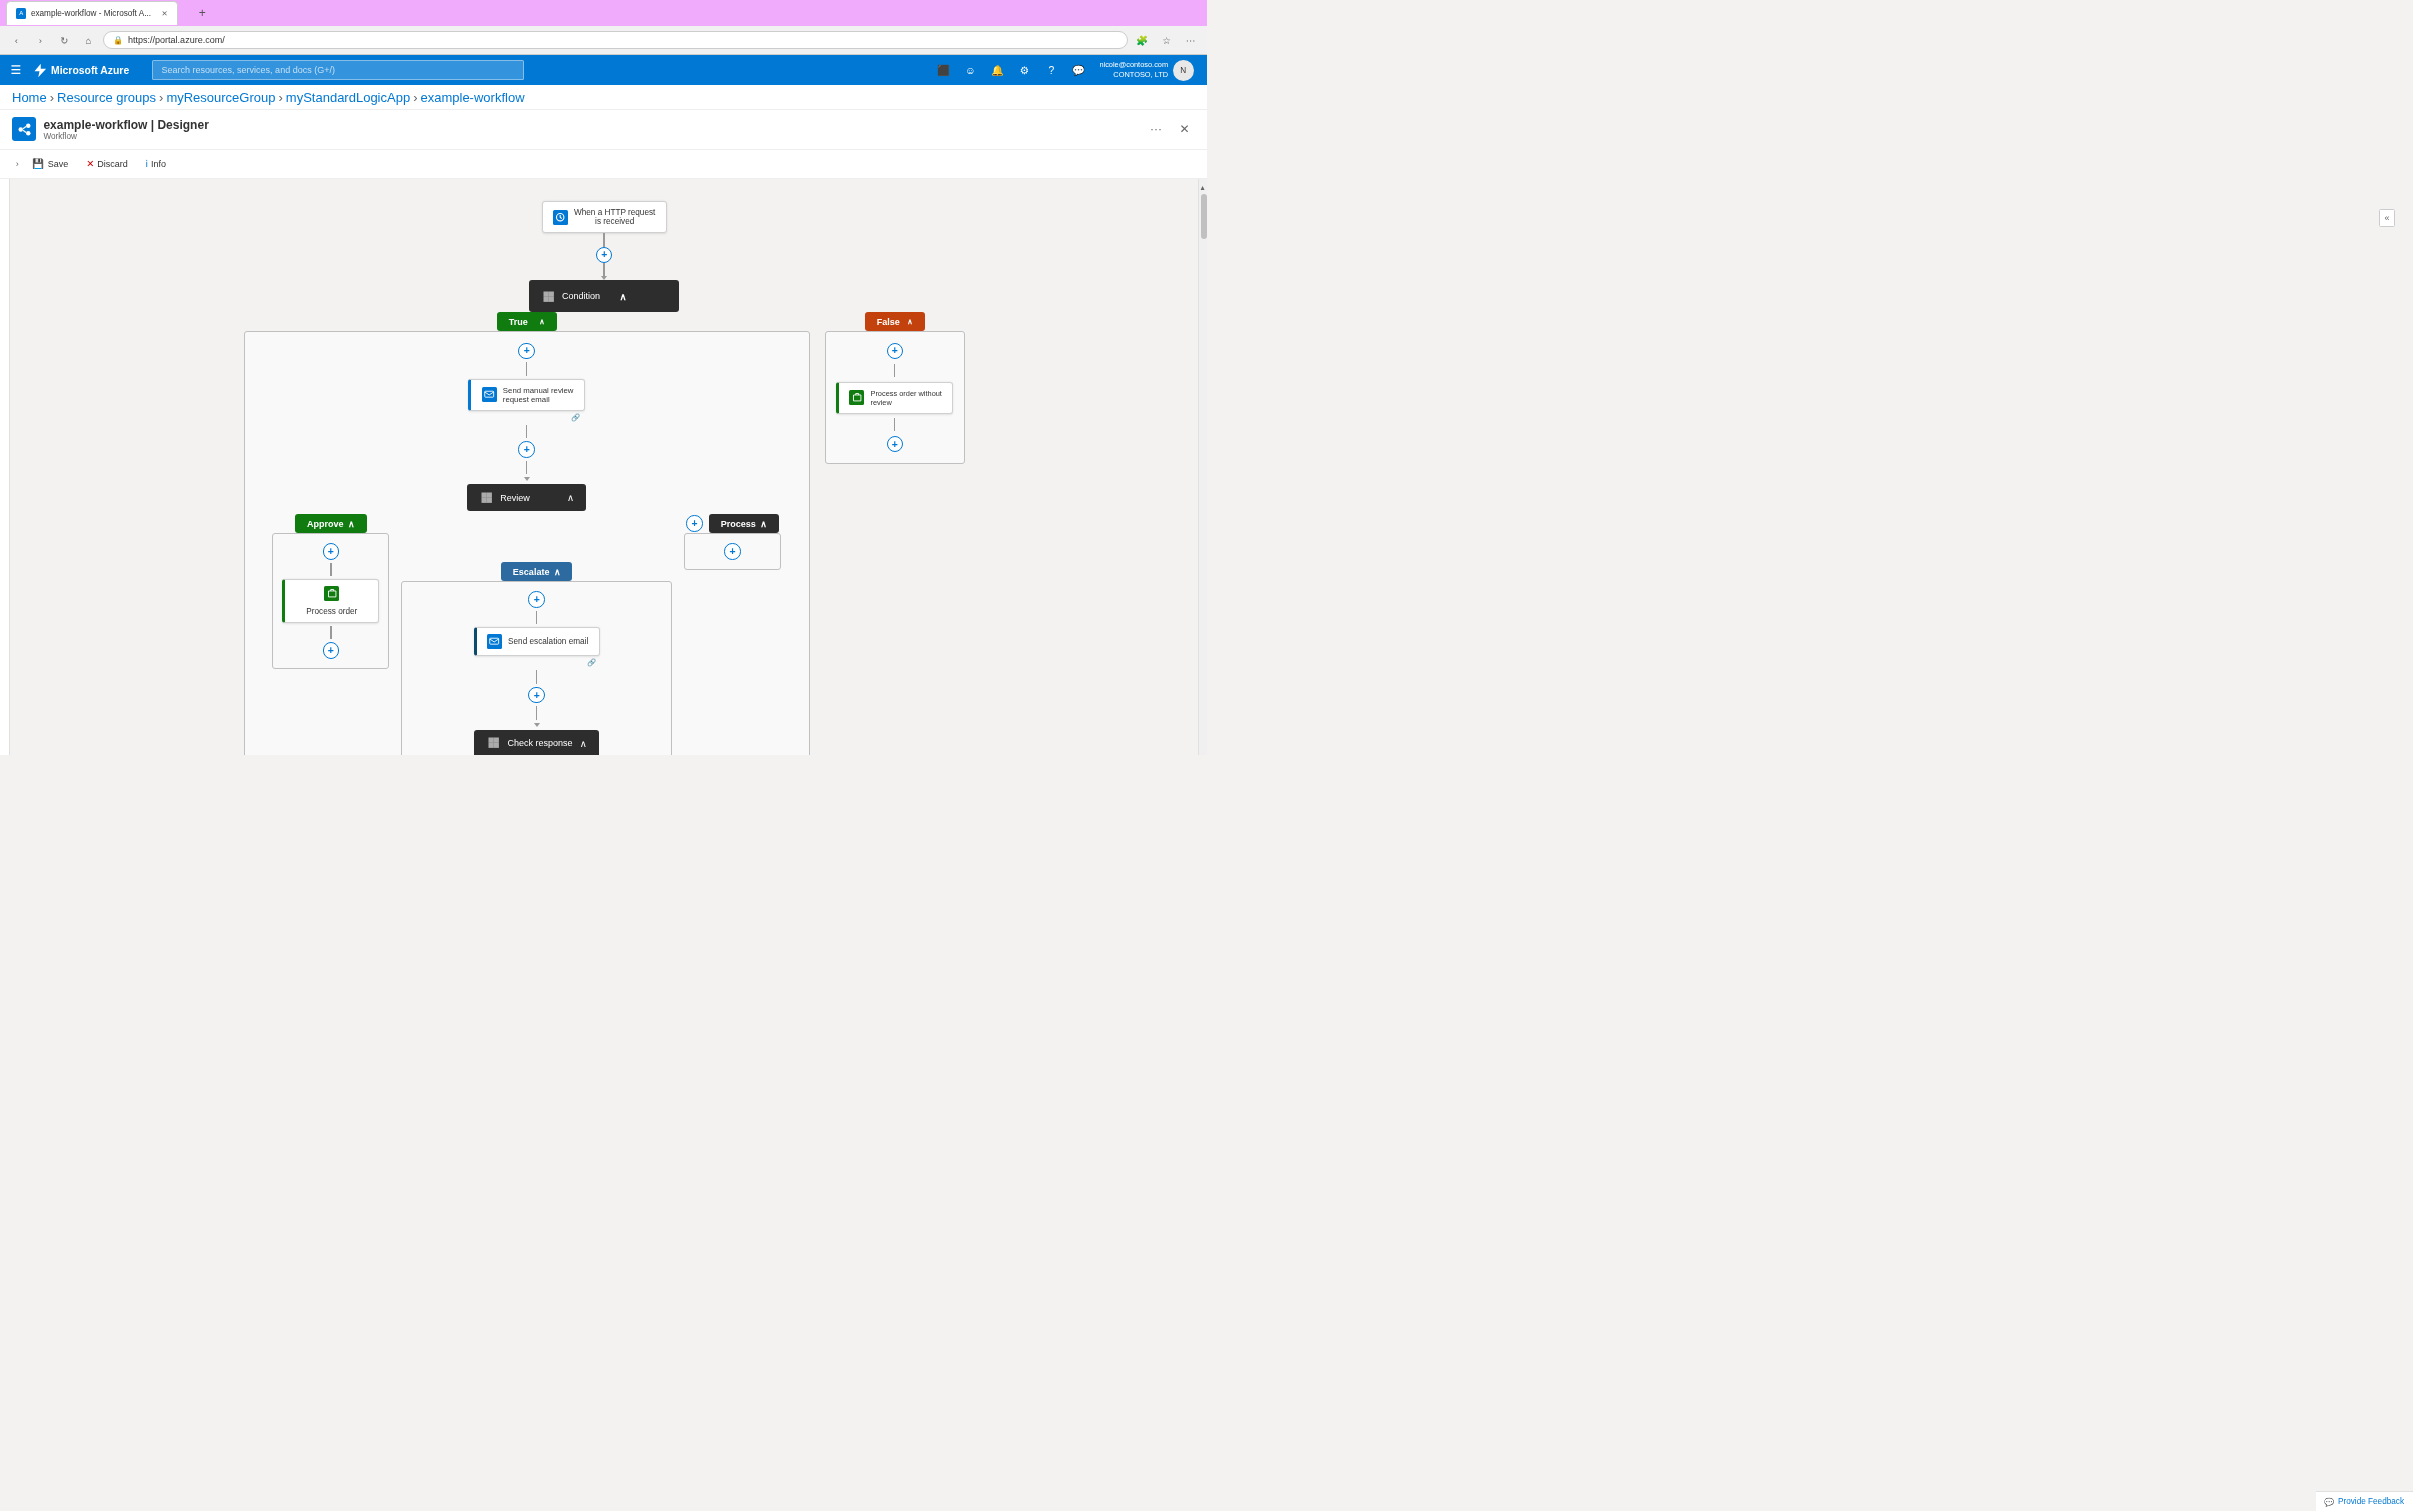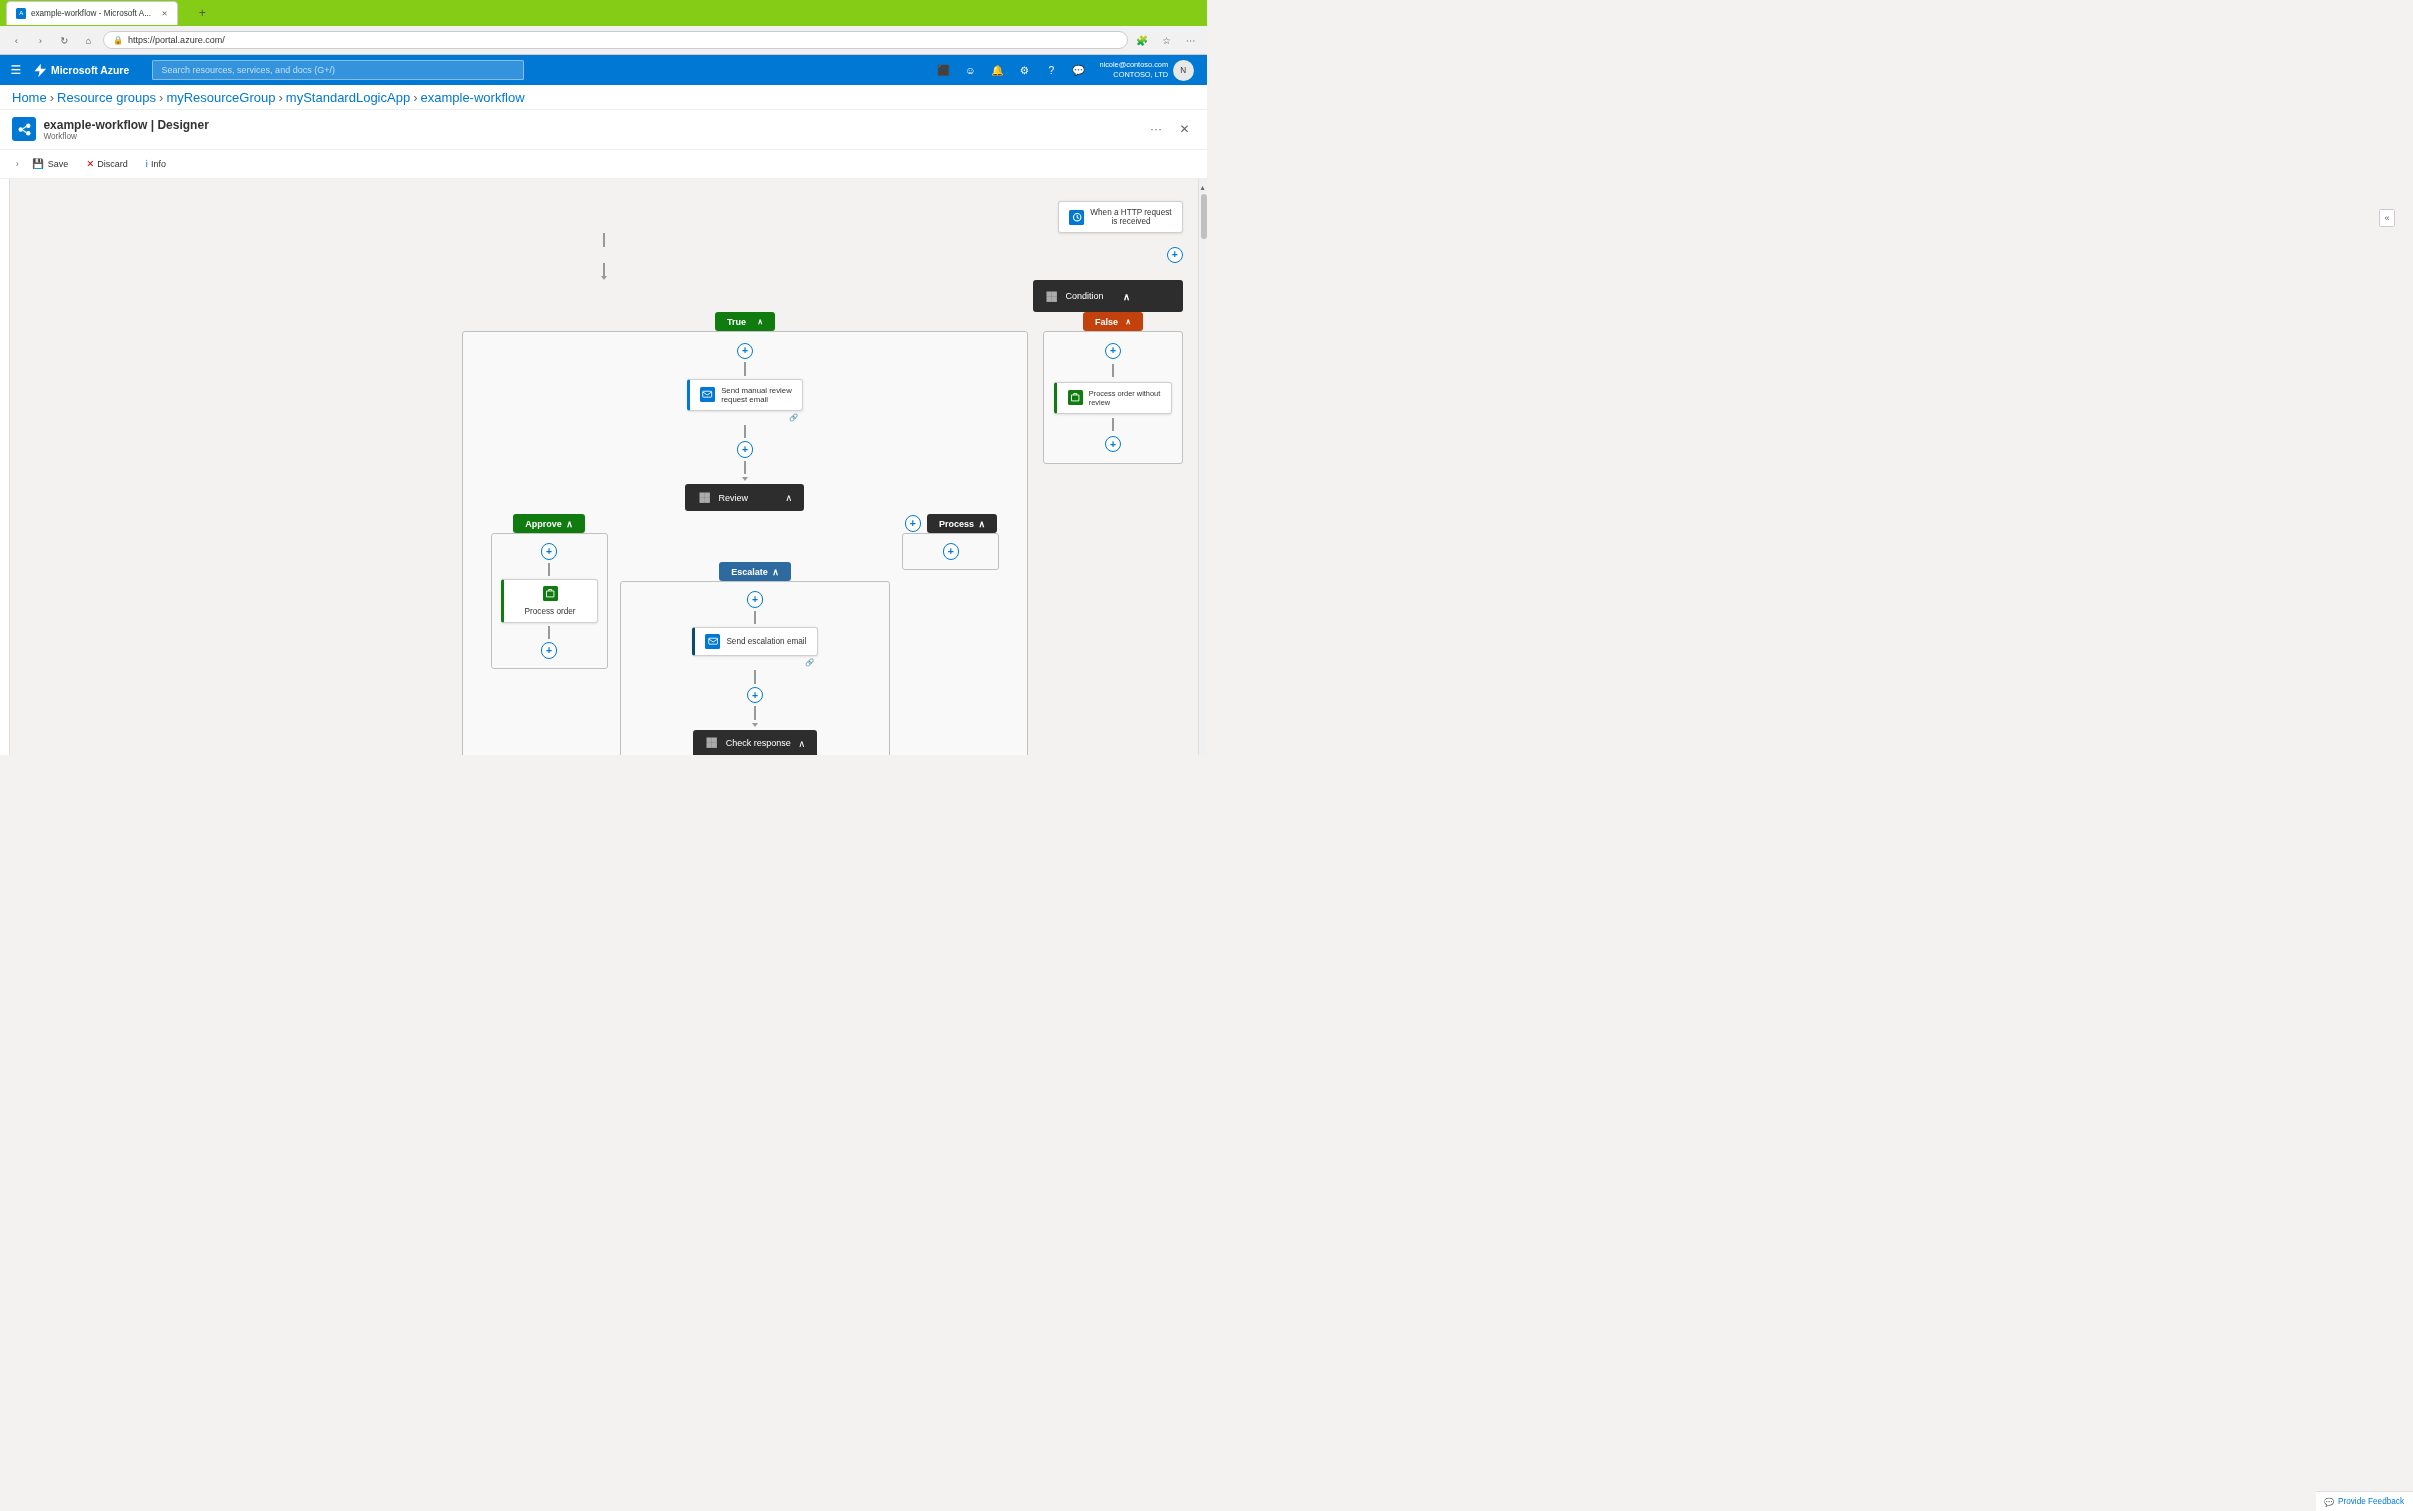--- a/index.html
+++ b/index.html
@@ -1,20 +1,20 @@
 <!DOCTYPE html>
 <html style="font-size:12px"><head>
   <meta charset="utf-8">
   <style>
     * { box-sizing: border-box; margin: 0; padding: 0; }
     body { font-family: 'Segoe UI', Arial, sans-serif; font-size: 9px; background: #f3f2f1; overflow: hidden; width: 1207px; height: 755px; }
 
     
     .browser-chrome { background: #f1f1f1; border-bottom: 0.7px solid #ccc; }
-    .tab-bar { display: flex; align-items: center; height: 26px; background: #84cc16; padding: 0 6px; gap: 14px; text-align: center; }
+    .tab-bar { display: flex; align-items: center; height: 26px; background: #f0abfc; padding: 0 6px; gap: 14px; text-align: center; }
     .browser-tab { display: flex; align-items: center; gap: 4.5px; background: white; border-radius: 4.5px 4.5px 0 0; padding: 4.5px 9px; font-size: 8.2px; color: #333; border: 0.7px solid #ccc; border-bottom: none; height: 24px; }
     .browser-tab .favicon { width: 10.4px; height: 10.4px; background: #0078d4; border-radius: 1.5px; font-size: 6px; color: white; display: flex; align-items: center; justify-content: center; }
     .browser-tab .tab-close { margin-left: 6px; color: #666; cursor: pointer; font-size: 7.4px; }
     .new-tab { width: 21px; height: 21px; display: flex; align-items: center; justify-content: center; cursor: pointer; color: #555; font-size: 12px; }
     .address-bar { display: flex; align-items: center; gap: 6px; padding: 3px 7.4px; height: 28px; background: #f1f1f1; }
     .nav-btn { width: 18px; height: 18px; display: flex; align-items: center; justify-content: center; color: #666; cursor: pointer; border-radius: 50%; font-size: 9.7px; }
     .url-bar { flex: 1; background: white; border: 0.7px solid #ccc; border-radius: 9px; padding: 3px 9px; font-size: 9px; color: #333; display: flex; align-items: center; gap: 4.5px; }
     .url-bar .lock-icon { color: #666; font-size: 8.2px; }
     .browser-action-btn { width: 18px; height: 18px; display: flex; align-items: center; justify-content: center; color: #555; cursor: pointer; font-size: 9.7px; }
 
@@ -55,21 +55,21 @@
 
     
     .designer-wrapper { display: flex; height: calc(100vh - 142px); }
     .left-sidebar { width: 10.4px; background: white; border-right: 0.7px solid #e0e0e0; display: flex; align-items: center; justify-content: center; cursor: pointer; flex-shrink: 0; }
     .left-sidebar-icon { color: #666; font-size: 8.2px; }
     .designer-canvas { flex: 1; background: #f3f2f1; overflow: auto; position: relative; padding: 15px; }
     .right-scrollbar { width: 9px; background: #f0f0f0; border-left: 0.7px solid #e0e0e0; flex-shrink: 0; position: relative; }
     .scrollbar-thumb { width: 6px; margin: 0 1.5px; height: 45px; background: #c0c0c0; border-radius: 3px; position: absolute; top: 15px; }
 
     
-    .workflow-container { min-width: 894px; min-height: 596px; position: relative; display: flex; flex-direction: column; align-items: flex-end; padding-top: 7.4px; }
+    .workflow-container { min-width: 894px; min-height: 596px; position: relative; display: flex; flex-direction: column; align-items: center; padding-top: 7.4px; }
 
     .node-card { background: white; border: 0.7px solid #d0d0d0; border-radius: 3px; padding: 6px 10.4px; display: flex; align-items: center; gap: 6px; font-size: 8.2px; color: #333; white-space: nowrap; box-shadow: 0 0.7px 2.2px rgba(0,0,0,0.1); cursor: pointer; min-width: 97px; }
     .node-icon { width: 15px; height: 15px; border-radius: 1.5px; display: flex; align-items: center; justify-content: center; flex-shrink: 0; }
     .node-icon.blue { background: #0078d4; }
     .node-icon.green { background: #107c10; }
     .node-icon svg { width: 10.4px; height: 10.4px; fill: white; }
 
     .branch-header { border-radius: 3px; padding: 4.5px 12px; display: flex; align-items: center; gap: 4.5px; font-size: 9px; font-weight: 600; color: white; cursor: pointer; min-width: 60px; justify-content: space-between; }
     .branch-header.true { background: #107c10; }
     .branch-header.false { background: #c2410c; }

